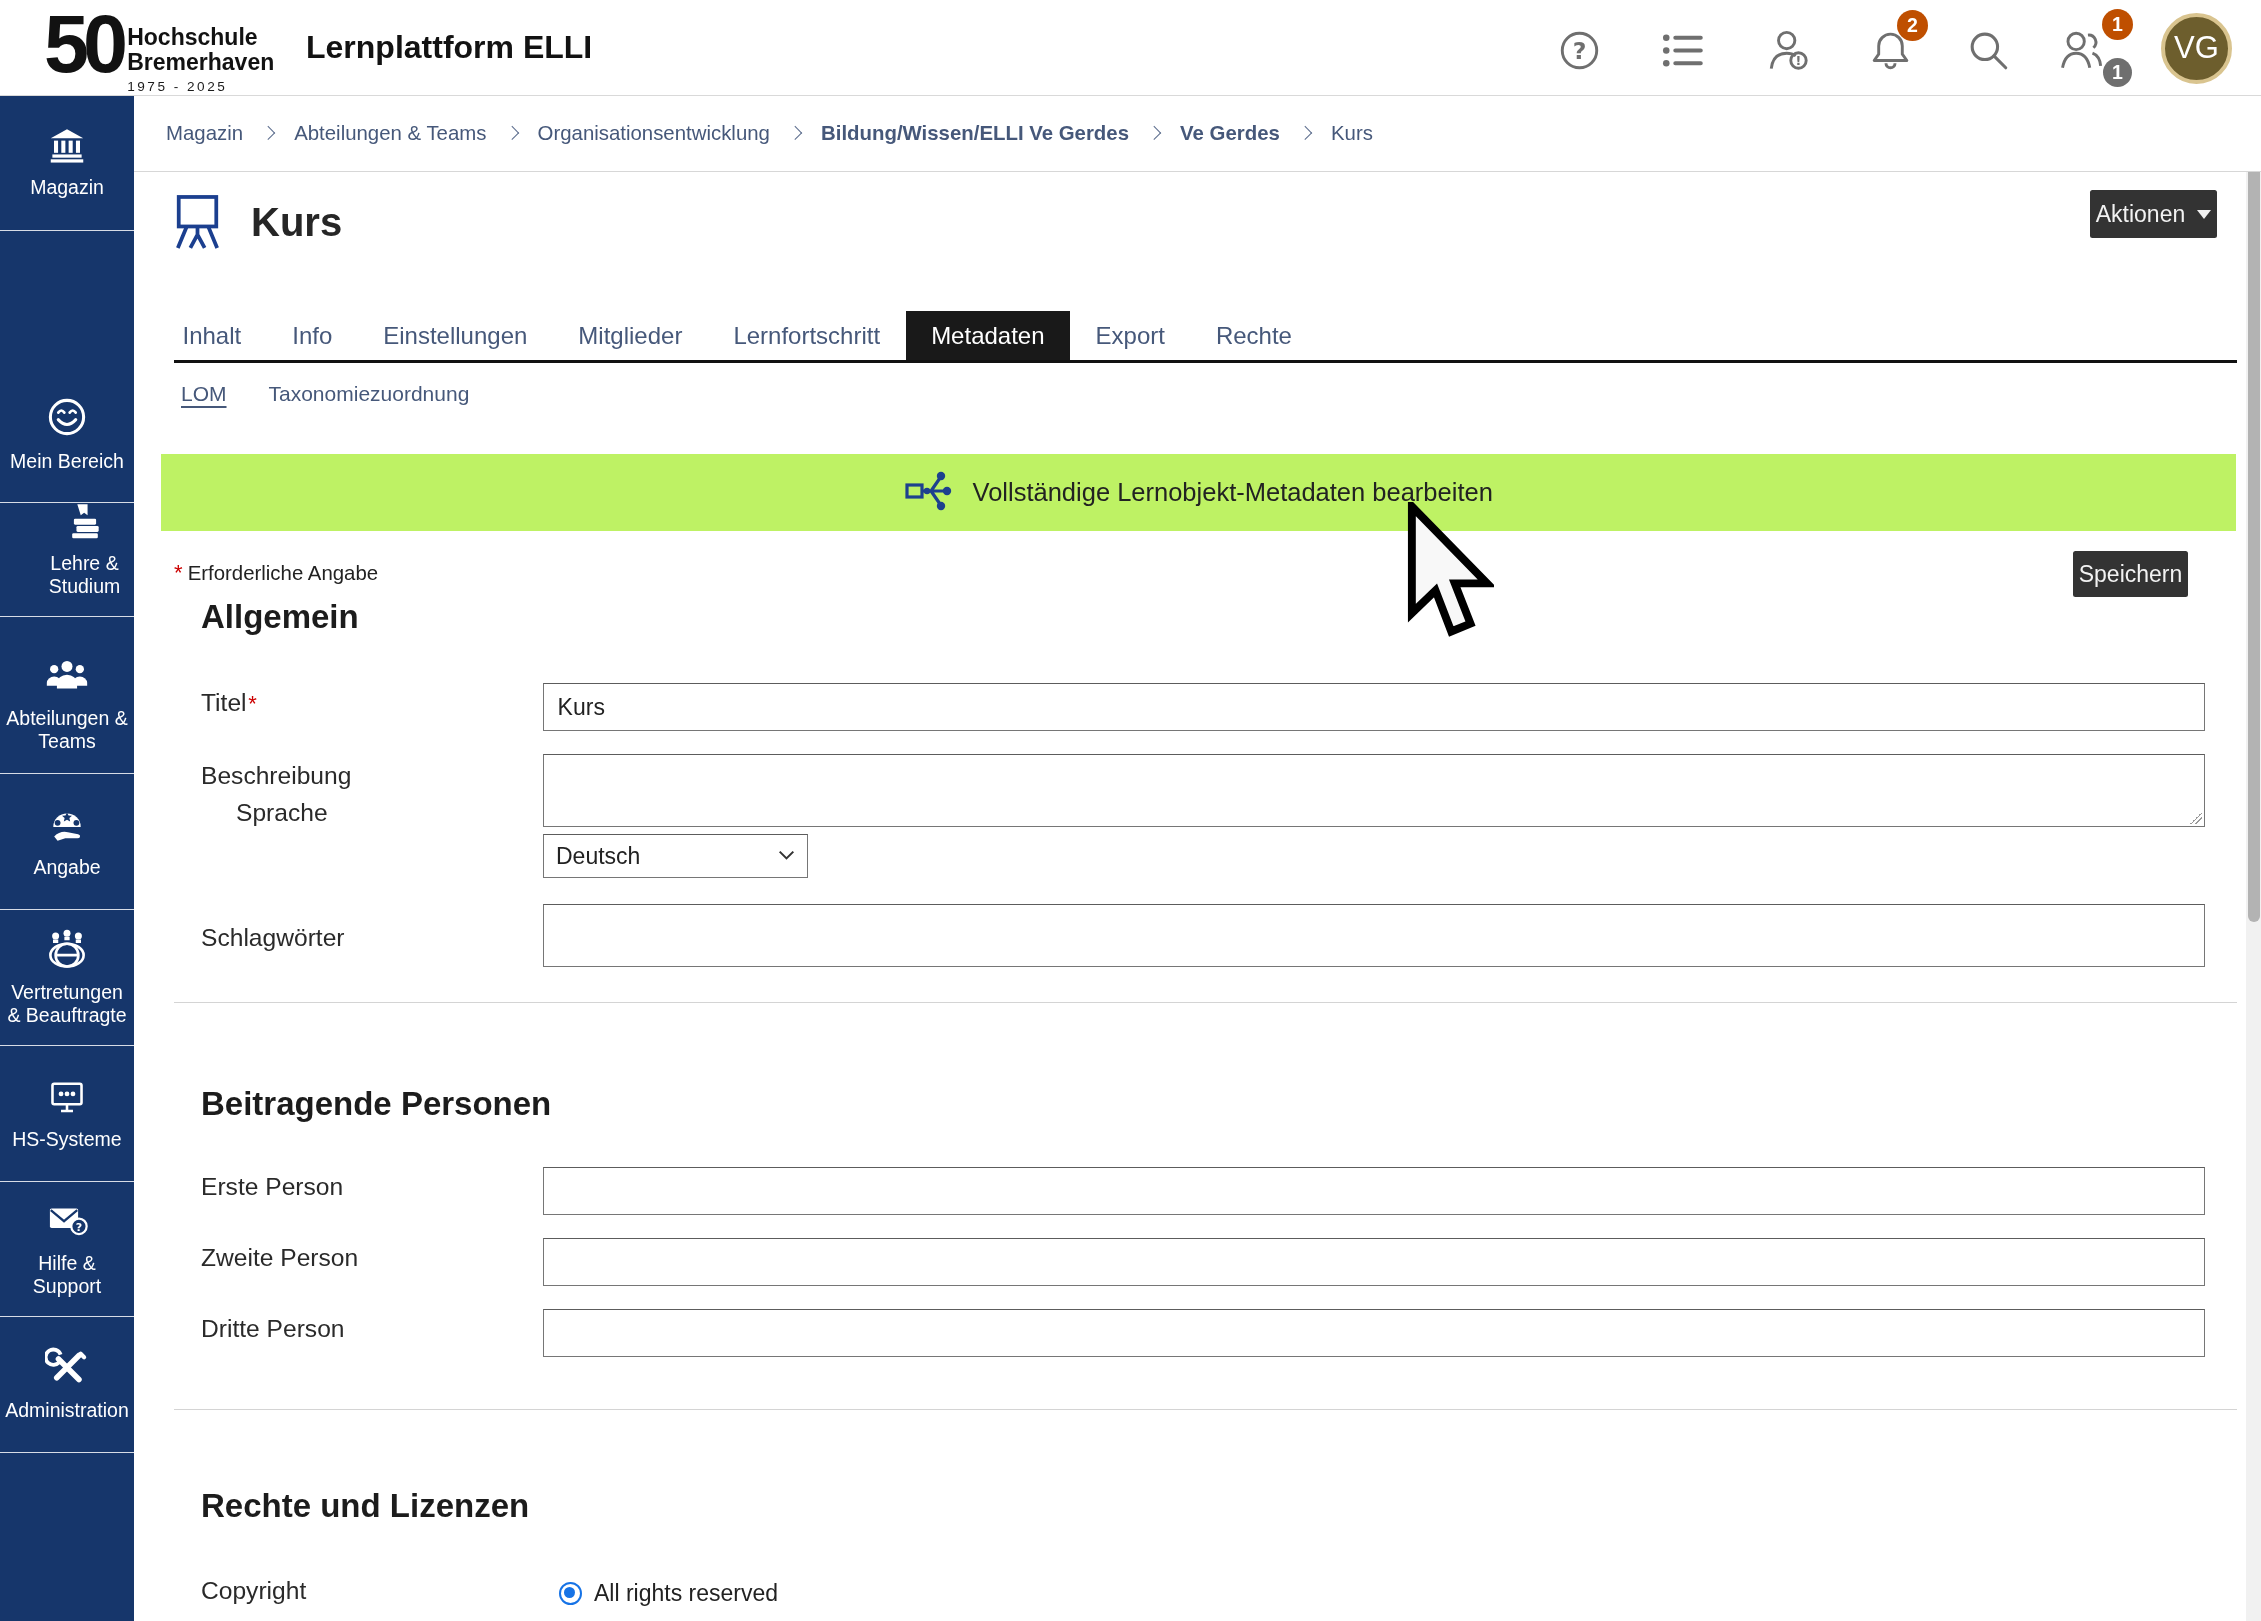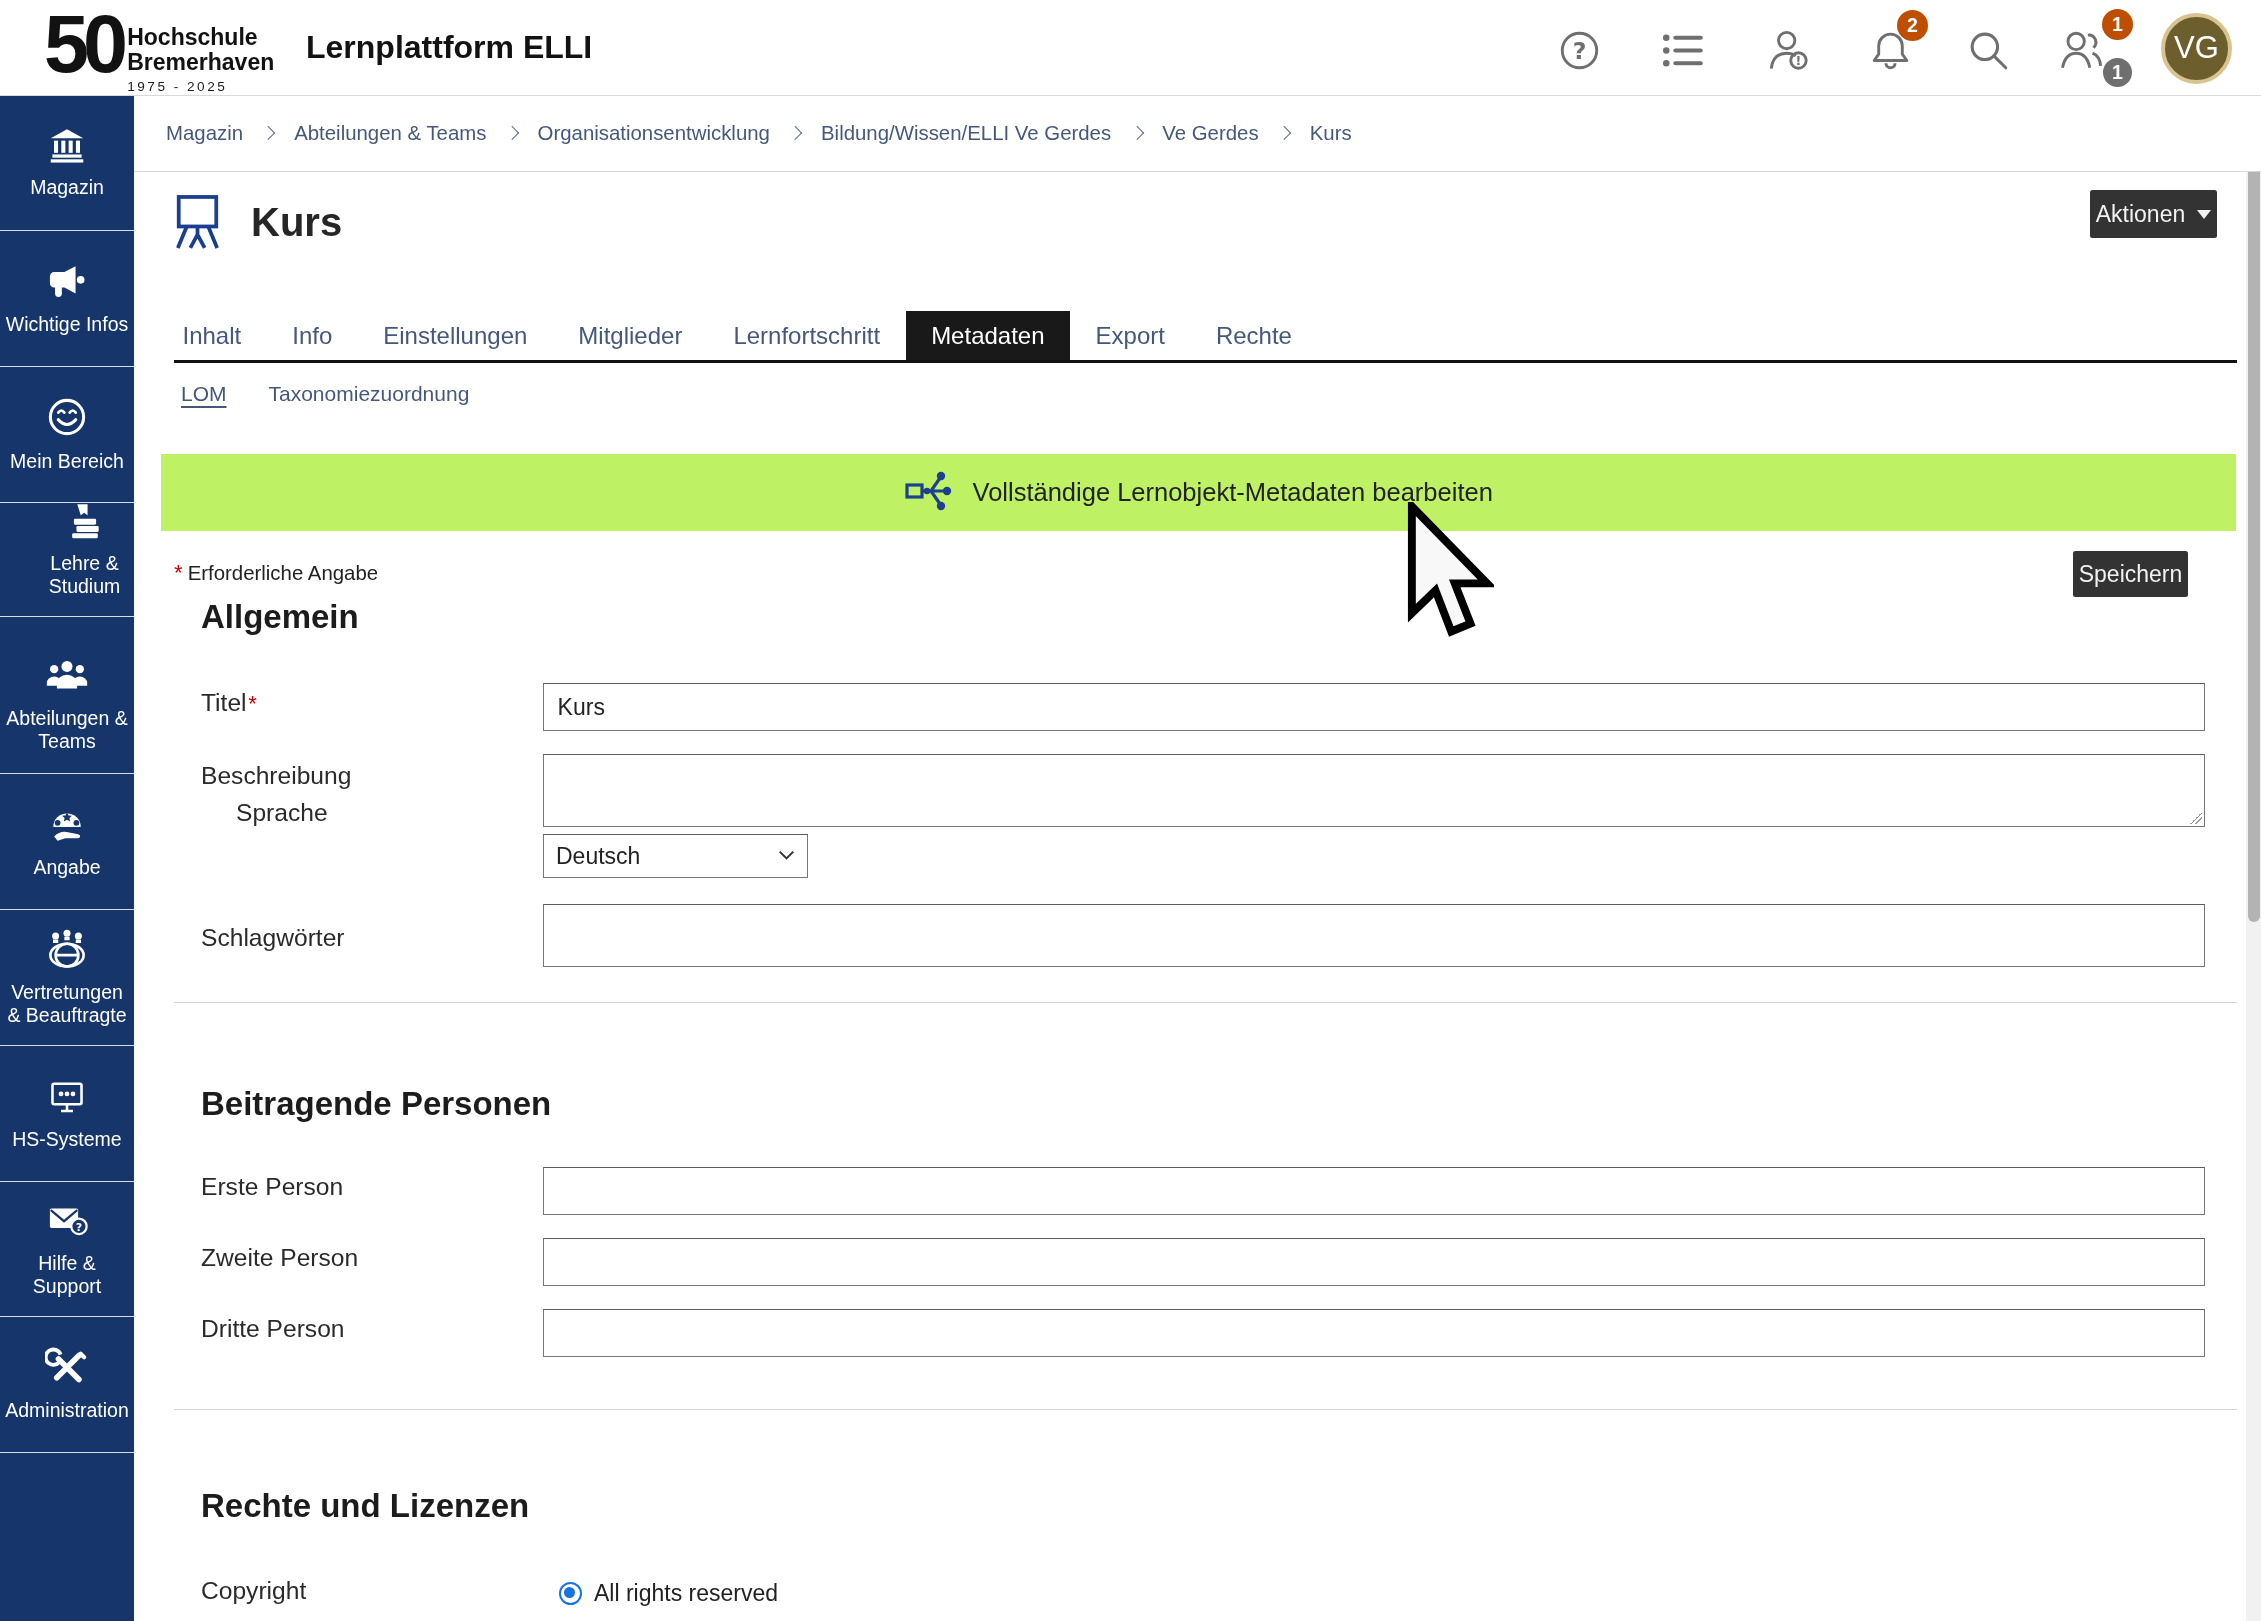--- a/index.html
+++ b/index.html
@@ -25,21 +25,21 @@
   #sidebar{position:absolute;left:0;top:95px;width:134px;height:1526px;background:#16366b;}
   .side-item{position:absolute;left:0;width:134px;height:136px;display:flex;flex-direction:column;
              align-items:center;justify-content:center;gap:8.5px;border-bottom:1.7px solid #d7dce6;
              box-sizing:border-box;cursor:pointer;}
   .side-label{color:#fff;font-size:19.5px;line-height:23px;text-align:center;width:129px;}
   
   #crumbbar{position:absolute;left:134px;top:95px;width:2127px;height:77px;background:#fff;
             border-bottom:0.8px solid #d7d7d7;display:flex;align-items:center;padding-left:32px;
             box-sizing:border-box;z-index:4;}
   .crumb{font-size:20.4px;color:#46587a;cursor:pointer;white-space:nowrap;}
-  .crumb.bold{font-weight:400;}
+  .crumb.bold{font-weight:700;}
   .crumb-sep{width:9.3px;height:9.3px;border-top:1.7px solid #5a6b8c;border-right:1.7px solid #5a6b8c;
              transform:rotate(45deg);margin:0 20.4px;flex:0 0 auto;}
   
   #obj-icon{position:absolute;left:168px;top:187px;}
   #page-title{position:absolute;left:251px;top:188px;height:68px;line-height:68px;
               font-size:40px;font-weight:600;color:#262626;}
   .dark-btn{background:#333;color:#f2f2f2;border-radius:2.5px;display:flex;align-items:center;
             justify-content:center;font-size:23px;cursor:pointer;}
   #actions-btn{position:absolute;left:2090px;top:190px;width:127px;height:48px;gap:12px;}
   #actions-caret{width:0;height:0;border-left:7.6px solid transparent;border-right:7.6px solid transparent;
@@ -165,27 +165,20 @@
               <rect x="8" y="18" width="5" height="15"></rect>
               <rect x="17" y="18" width="5" height="15"></rect>
               <rect x="26" y="18" width="5" height="15"></rect>
               <rect x="35" y="18" width="5" height="15"></rect>
               <rect x="6" y="35" width="36" height="4"></rect>
               <rect x="4" y="41" width="40" height="4"></rect>
             </g>
           </svg></span>
       <span class="side-label">Magazin</span>
     </div>
-    <div class="side-item" style="top:136px;">
-      <span><svg width="44" height="41" viewBox="0 0 48 48">
-            <path d="M34 6v32l-13-7h-3v7a4 4 0 0 1-8 0v-7H9a5 5 0 0 1-5-5v-8a5 5 0 0 1 5-5h12z" fill="#fff"></path>
-            <circle cx="40" cy="22" r="4.5" fill="#fff"></circle>
-          </svg></span>
-      <span class="side-label">Wichtige Infos</span>
-    </div>
     <div class="side-item" style="top:272px;">
       <span><svg width="42" height="42" viewBox="0 0 48 48">
             <circle cx="24" cy="24" r="19" fill="none" stroke="#fff" stroke-width="3.5"></circle>
             <path d="M14 19q3.5-5 7 0M27 19q3.5-5 7 0" stroke="#fff" fill="none" stroke-width="3" stroke-linecap="round"></path>
             <path d="M14 27q10 11 20 0" stroke="#fff" fill="none" stroke-width="3.5" stroke-linecap="round"></path>
           </svg></span>
       <span class="side-label">Mein Bereich</span>
     </div>
     <div class="side-item" style="top:386px;padding-left:35px;">
       <span><svg width="44" height="41" viewBox="0 0 48 48">

